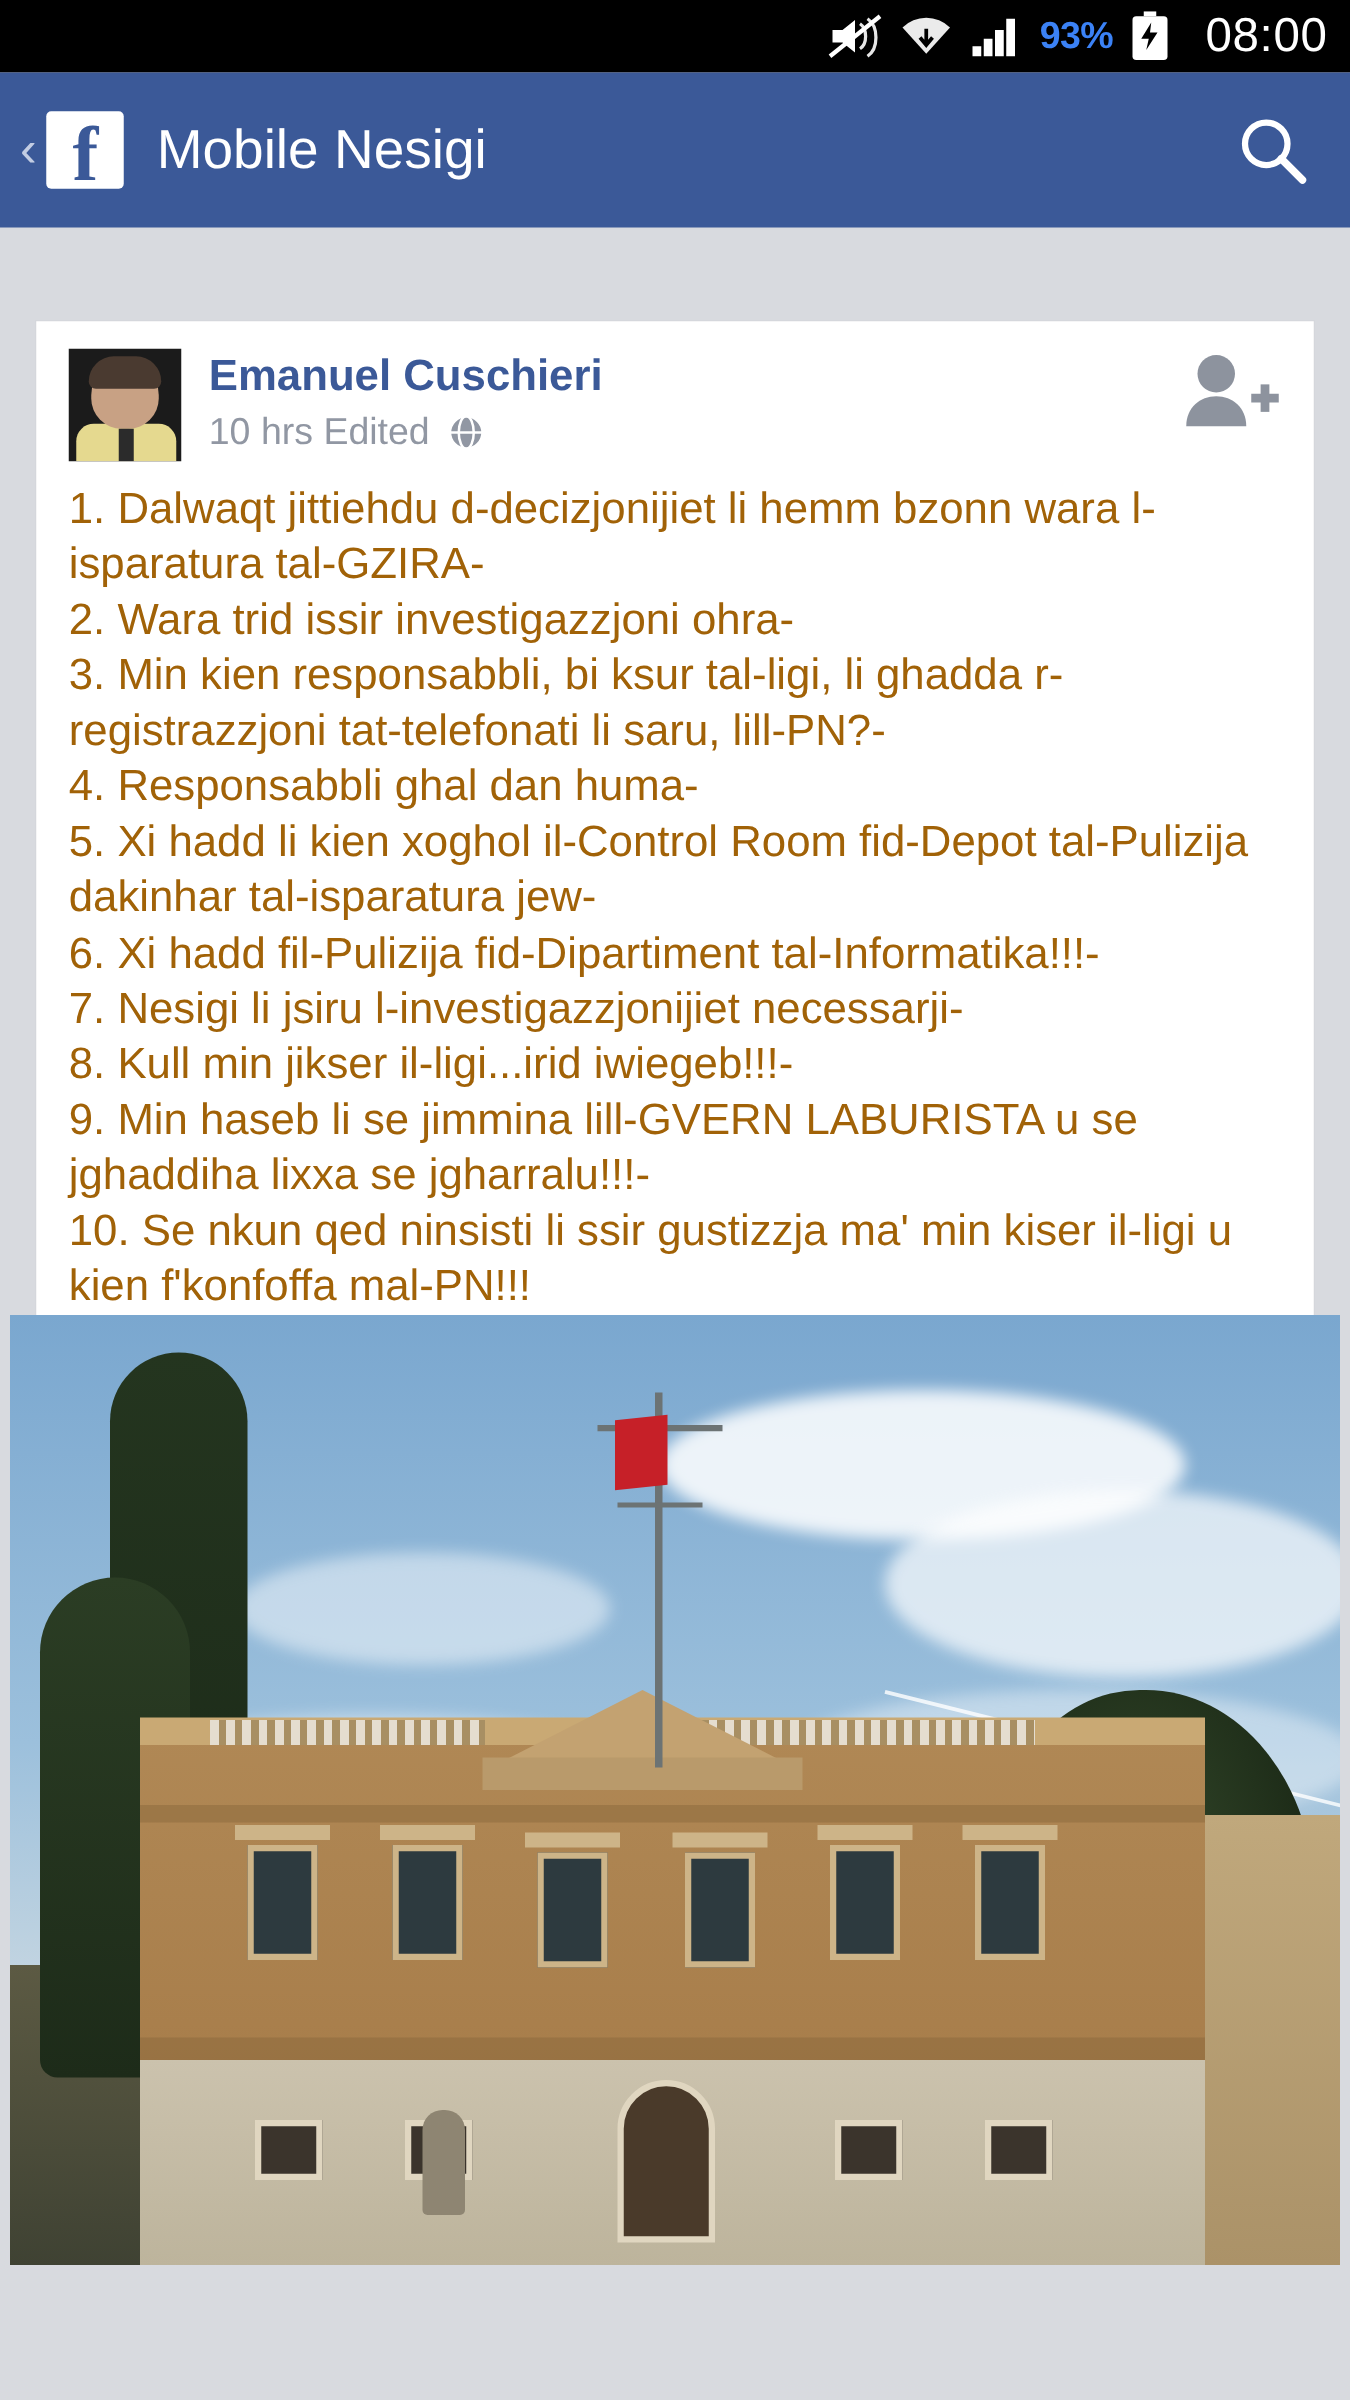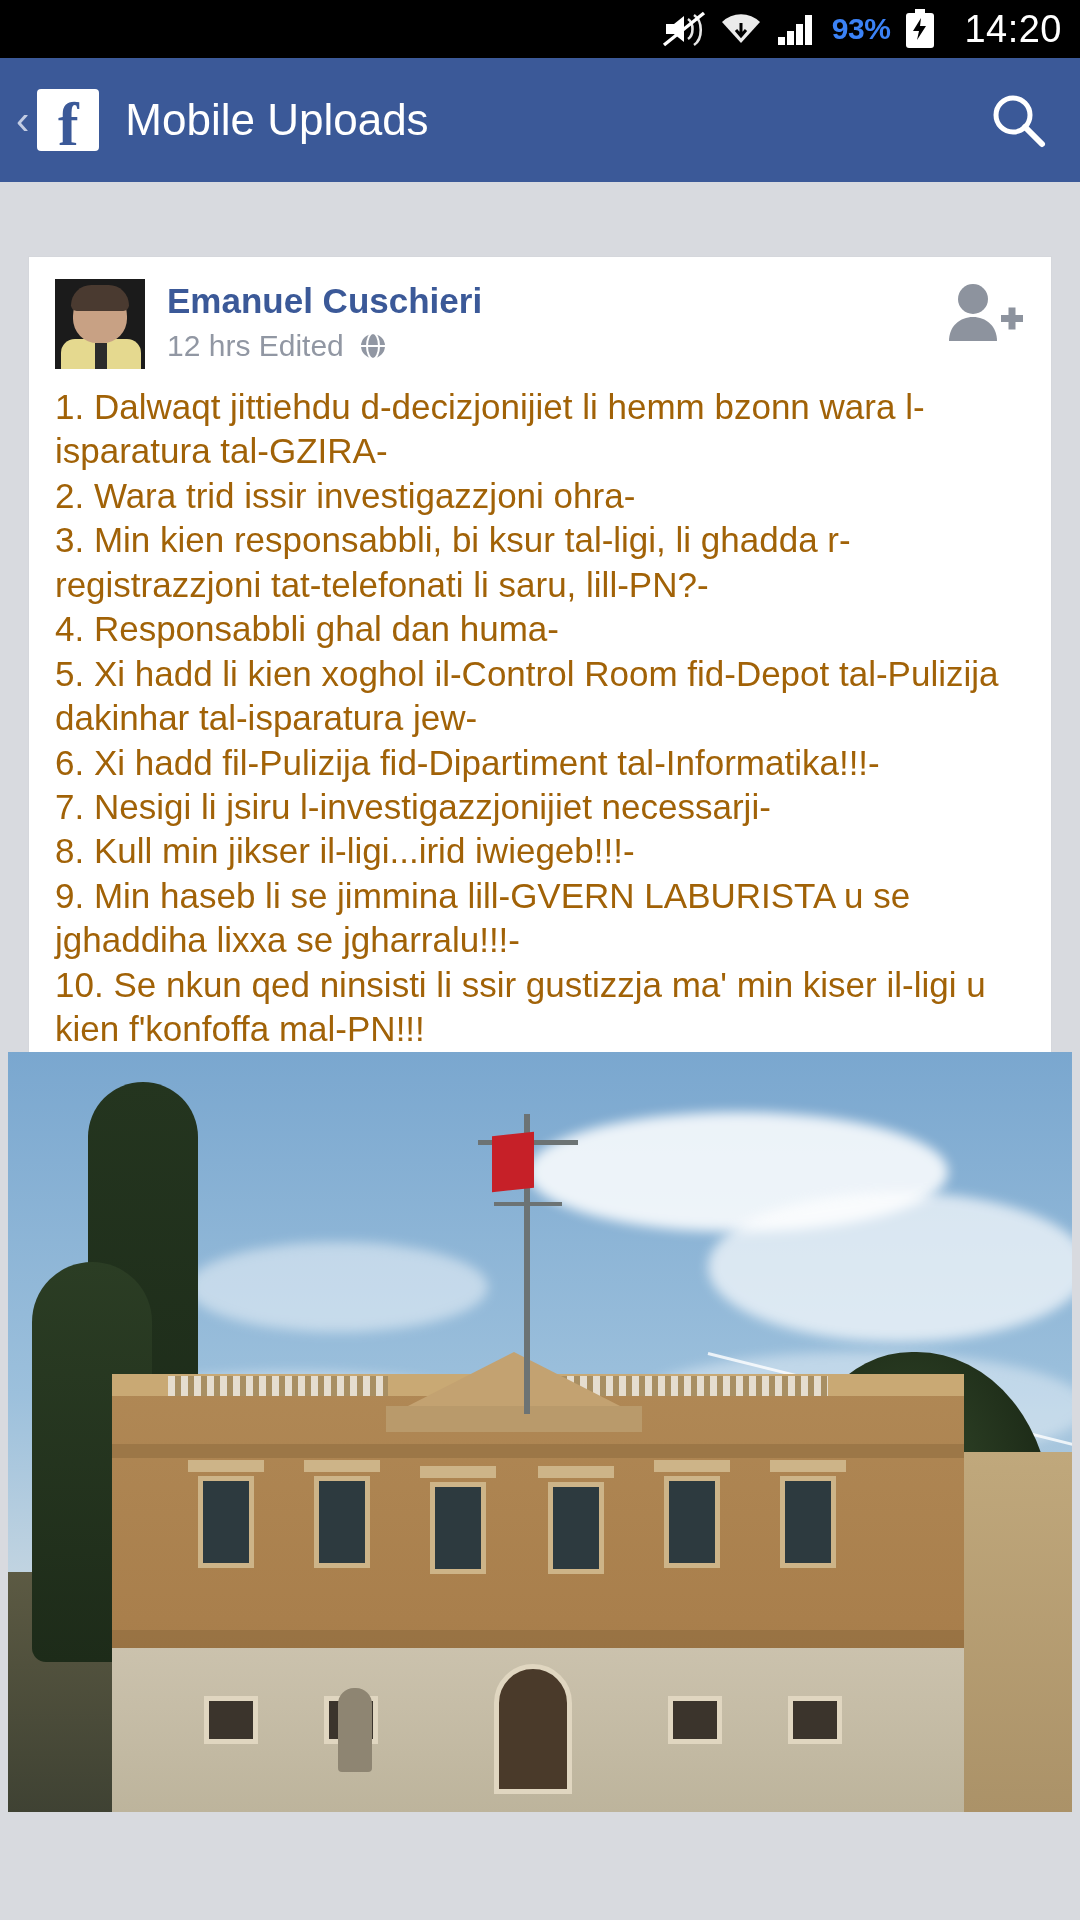--- a/index.html
+++ b/index.html
@@ -391,32 +391,32 @@
     </svg>
 
     <span class="battery-pct">93%</span>
 
     <svg class="sb-icon" width="32" height="40" viewBox="0 0 32 40">
       <rect x="11" y="0" width="10" height="4" fill="#ffffff"></rect>
       <rect x="2" y="4" width="28" height="35" rx="3" fill="#ffffff"></rect>
       <path d="M17 9l-8 13h6l-2 9 9-14h-6z" fill="#000000"></path>
     </svg>
 
-    <span class="clock">14:20</span>
+    <span class="clock">08:00</span>
   </div>
 </div>
 
 <div class="actionbar">
   <span class="back-chevron">‹</span>
 
   <div class="fb-logo">
     <span>f</span>
   </div>
 
-  <div class="ab-title">Mobile Uploads</div>
+  <div class="ab-title">Mobile Nesigi</div>
 
   <div class="search-btn">
     <svg width="60" height="60" viewBox="0 0 60 60">
       <circle cx="25" cy="25" r="17" stroke="#ffffff" stroke-width="5" fill="none"></circle>
       <line x1="37" y1="37" x2="54" y2="54" stroke="#ffffff" stroke-width="6" stroke-linecap="round"></line>
     </svg>
   </div>
 </div>
 
 <div class="feed">
@@ -427,21 +427,21 @@
       <div class="avatar">
         <div class="body"></div>
         <div class="face"></div>
         <div class="hair"></div>
         <div class="tie"></div>
       </div>
 
       <div class="head-meta">
         <div class="author">Emanuel Cuschieri</div>
         <div class="sub">
-          <span class="timestamp">12 hrs Edited</span>
+          <span class="timestamp">10 hrs Edited</span>
           <svg class="globe" viewBox="0 0 30 30">
             <circle cx="15" cy="15" r="13" fill="#9197a3"></circle>
             <circle cx="15" cy="15" r="13" fill="none" stroke="#ffffff" stroke-width="2"></circle>
             <ellipse cx="15" cy="15" rx="6" ry="13" fill="none" stroke="#ffffff" stroke-width="2"></ellipse>
             <line x1="2" y1="15" x2="28" y2="15" stroke="#ffffff" stroke-width="2"></line>
           </svg>
         </div>
       </div>
 
       <div class="addfriend">

